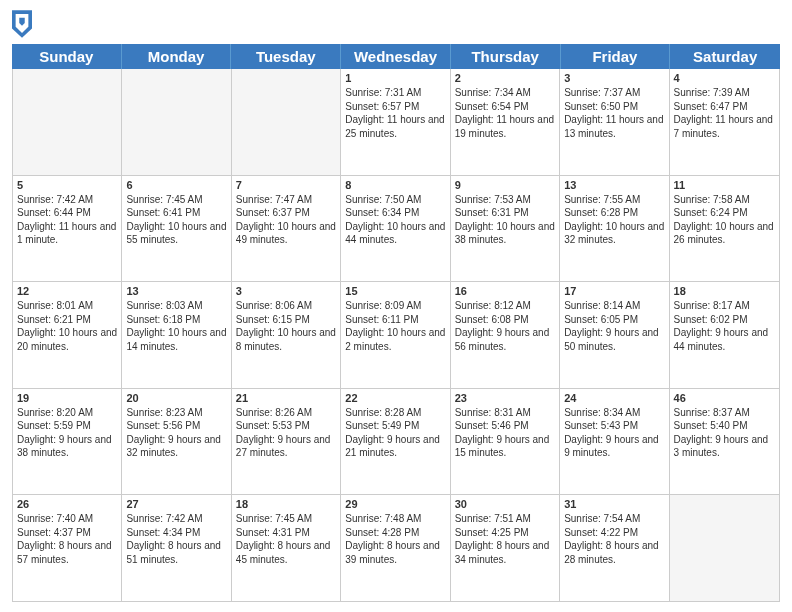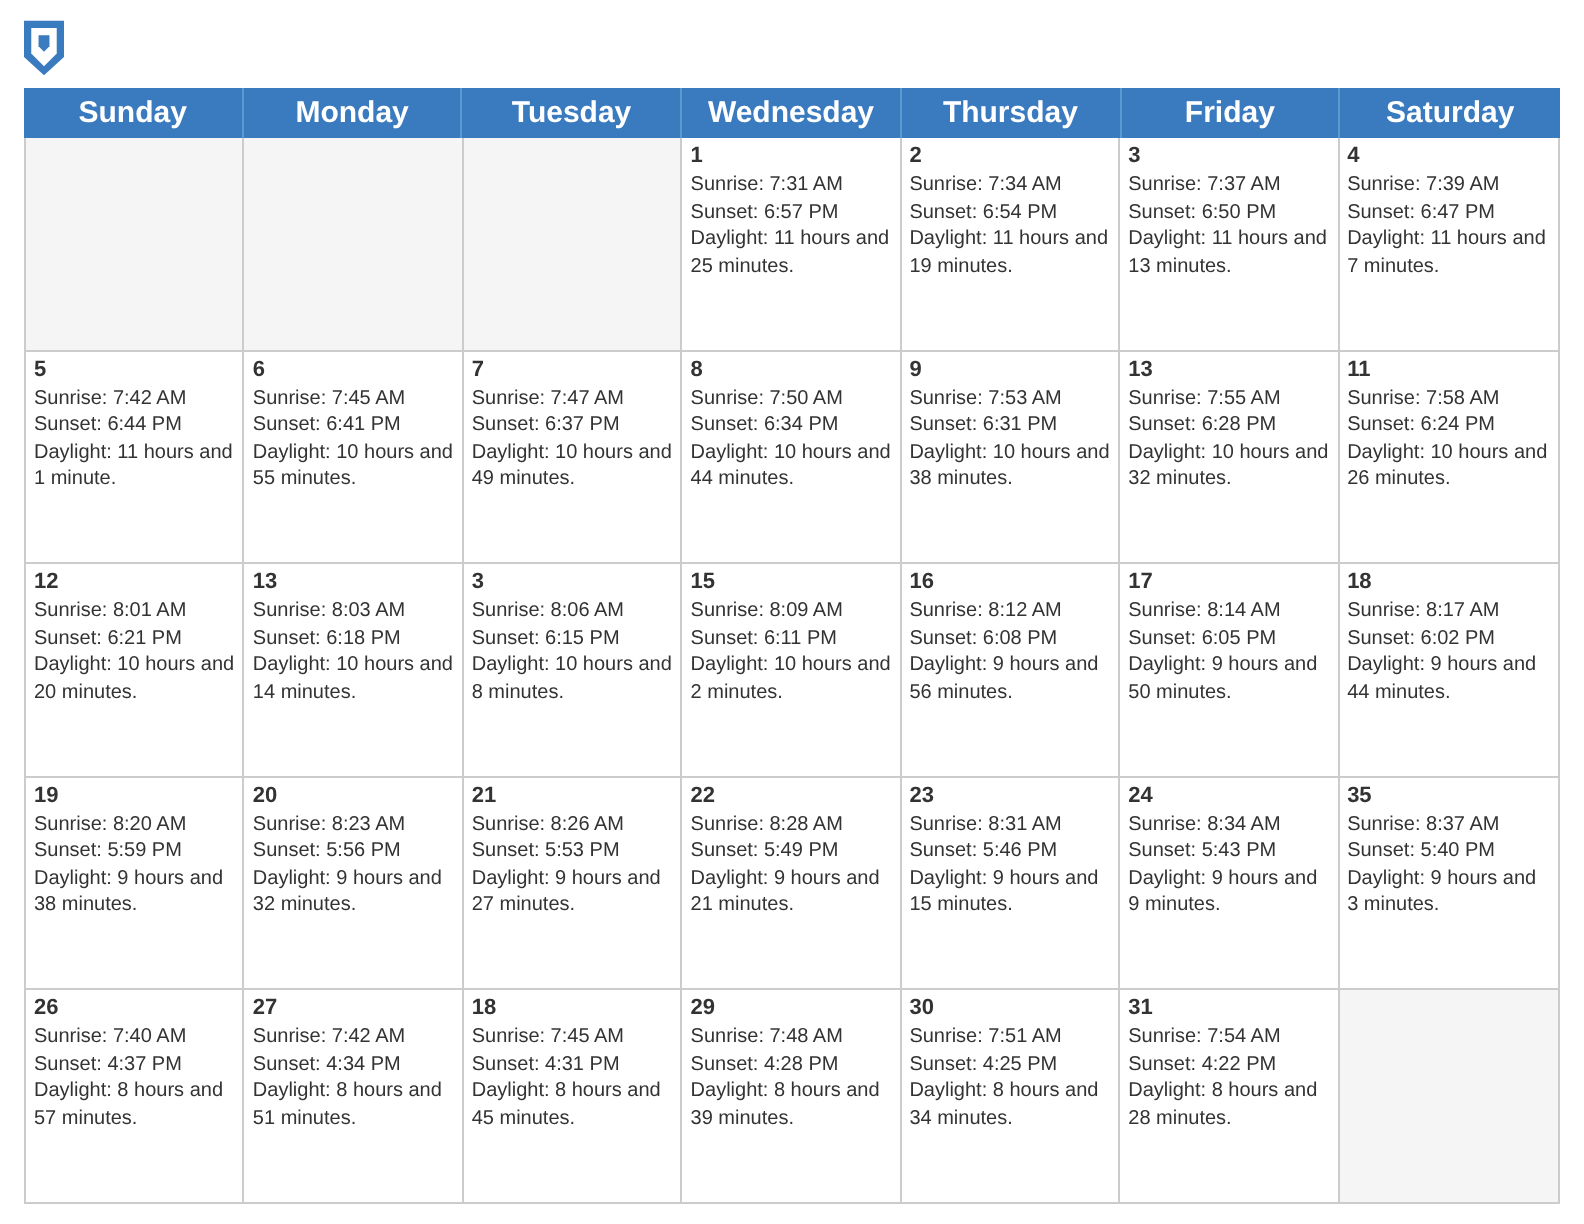--- a/index.html
+++ b/index.html
@@ -251,21 +251,21 @@
           </div>
           <div class="cal-cell">
             <span class="day-num">23</span>
             <div class="cell-text">Sunrise: 8:31 AM<br>Sunset: 5:46 PM<br>Daylight: 9 hours and 15 minutes.</div>
           </div>
           <div class="cal-cell">
             <span class="day-num">24</span>
             <div class="cell-text">Sunrise: 8:34 AM<br>Sunset: 5:43 PM<br>Daylight: 9 hours and 9 minutes.</div>
           </div>
           <div class="cal-cell">
-            <span class="day-num">35</span>
+            <span class="day-num">46</span>
             <div class="cell-text">Sunrise: 8:37 AM<br>Sunset: 5:40 PM<br>Daylight: 9 hours and 3 minutes.</div>
           </div>
         </div>
         <div class="cal-row">
           <div class="cal-cell">
             <span class="day-num">26</span>
             <div class="cell-text">Sunrise: 7:40 AM<br>Sunset: 4:37 PM<br>Daylight: 8 hours and 57 minutes.</div>
           </div>
           <div class="cal-cell">
             <span class="day-num">27</span>

